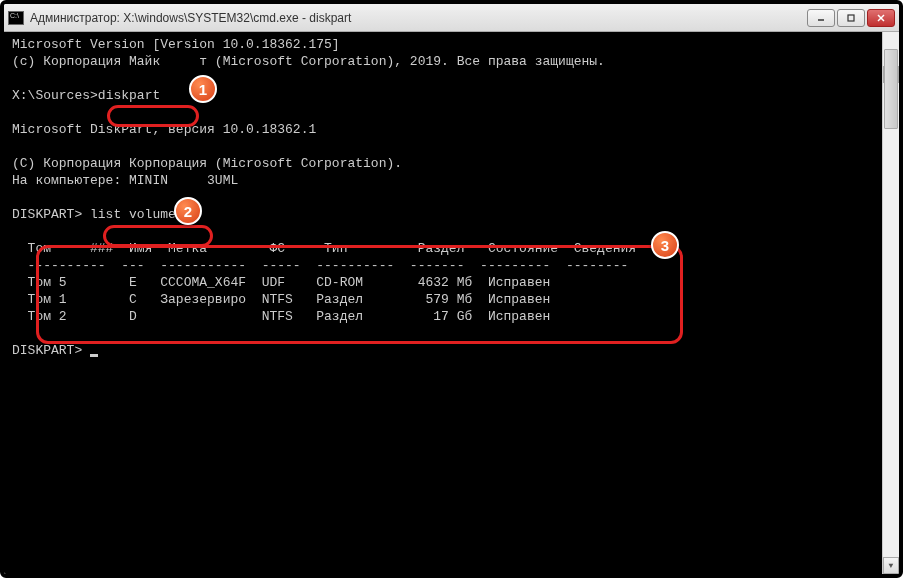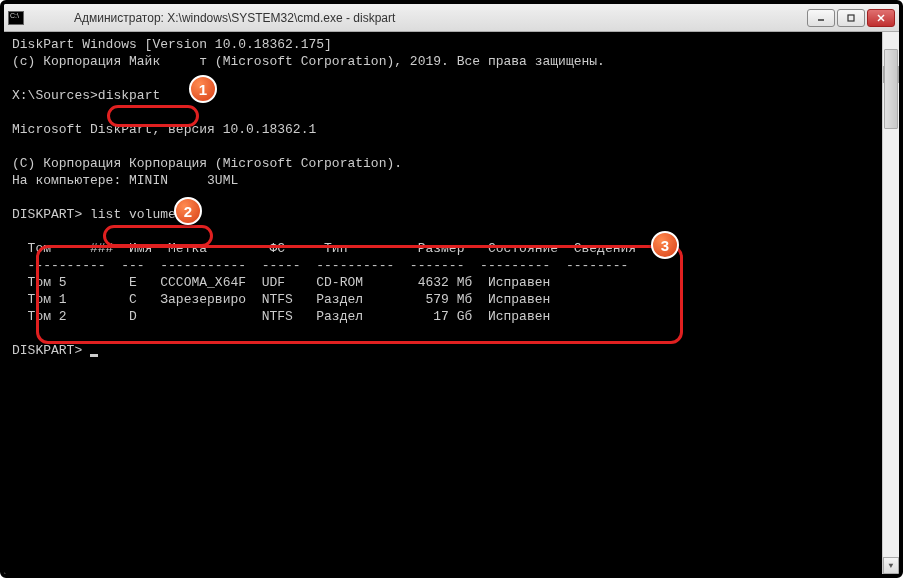--- a/index.html
+++ b/index.html
@@ -21,21 +21,20 @@
     }
     .title-bar {
       height: 28px;
       background: linear-gradient(to bottom, #f0f0f0, #dcdcdc);
       border-bottom: 1px solid #aaa;
       display: flex;
       align-items: center;
       padding: 0 4px;
       font-family: 'Segoe UI', Tahoma, sans-serif;
       font-size: 12px;
-      gap: 44px;
     }
     .title-icon {
       width: 16px;
       height: 14px;
       background: #000;
       border: 1px solid #666;
       margin-right: 6px;
       position: relative;
     }
     .title-icon::before {
@@ -165,33 +164,33 @@
       </div>
       <div class="win-btn close">
         <svg viewBox="0 0 10 10">
             <line x1="2" y1="2" x2="8" y2="8" stroke="#fff" stroke-width="1.5"></line>
             <line x1="8" y1="2" x2="2" y2="8" stroke="#fff" stroke-width="1.5"></line>
           </svg>
       </div>
     </div>
   </div>
 
-  <div class="console"><span>DiskPart Windows [Version 10.0.18362.175]</span>
+  <div class="console"><span>Microsoft Version [Version 10.0.18362.175]</span>
 <span>(c) Корпорация Майк     т (Microsoft Corporation), 2019. Все права защищены.</span>
 <span></span>
 <span>X:\Sources&gt;</span><span>diskpart</span>
 <span></span>
 <span>Microsoft DiskPart, версия 10.0.18362.1</span>
 <span></span>
 <span>(C) Корпорация Корпорация (Microsoft Corporation).</span>
 <span>На компьютере: MININ     3UML</span>
 <span></span>
 <span>DISKPART&gt; </span><span>list volume</span>
 <span></span>
-<span>  Том     ###  Имя  Метка        ФС     Тип         Размер   Состояние  Сведения</span>
+<span>  Том     ###  Имя  Метка        ФС     Тип         Раздел   Состояние  Сведения</span>
 <span>  ----------  ---  -----------  -----  ----------  -------  ---------  --------</span>
 <span>  Том 5        E   CCCOMA_X64F  UDF    CD-ROM       4632 Мб  Исправен</span>
 <span>  Том 1        C   Зарезервиро  NTFS   Раздел        579 Мб  Исправен</span>
 <span>  Том 2        D                NTFS   Раздел         17 Gб  Исправен</span>
 <span></span>
 <span>DISKPART&gt; </span><span class="cursor"></span>
     <div class="scrollbar">
       <div class="scrollbar-btn">▲</div>
       <div class="scrollbar-thumb"></div>
       <div class="scrollbar-btn down">▼</div>

